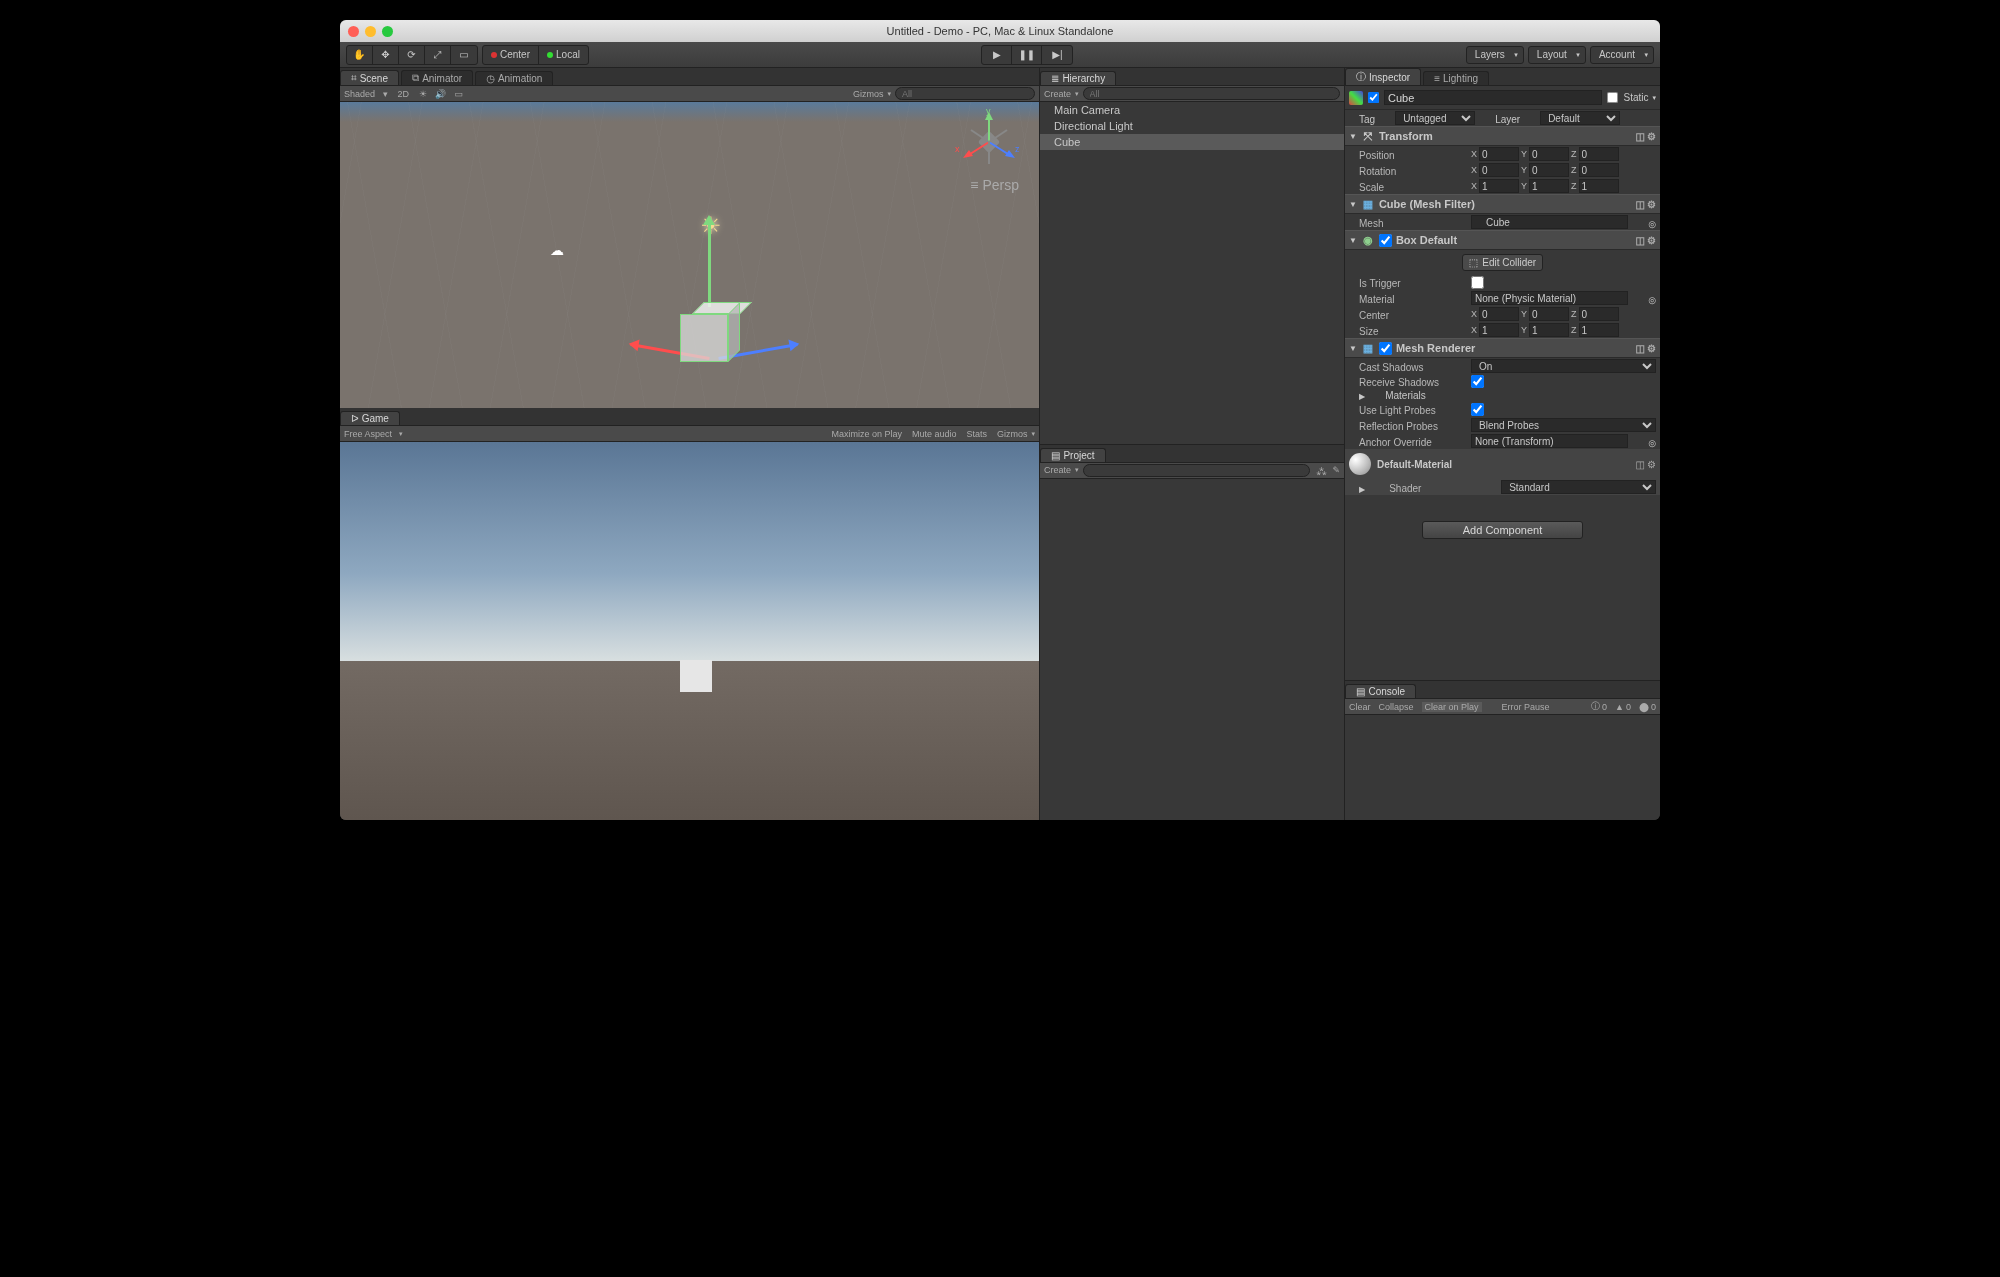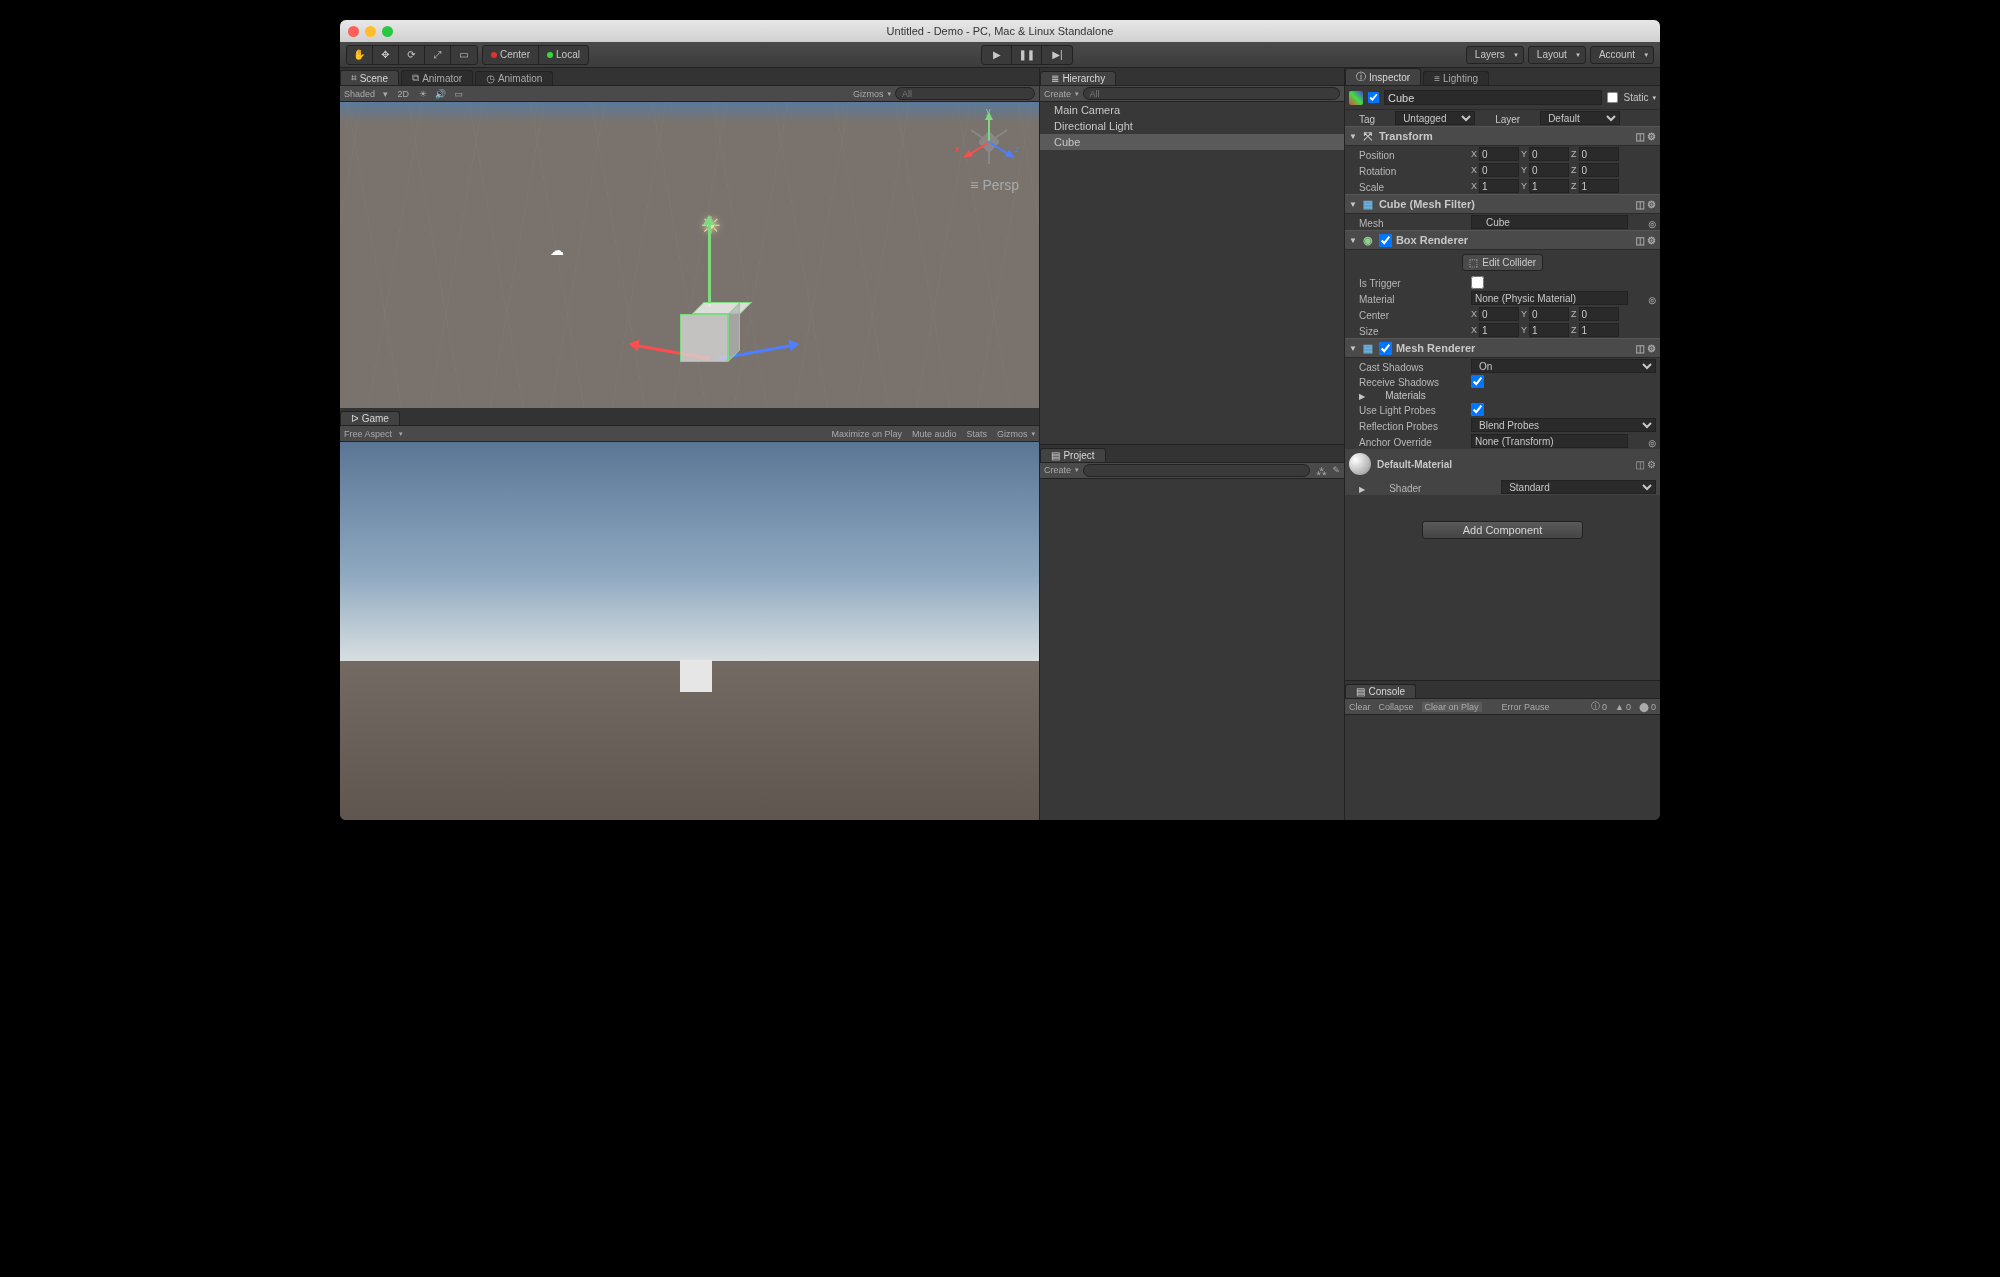--- a/index.html
+++ b/index.html
@@ -371,21 +371,21 @@
           <div class="insp-row">
               <span class="insp-label">Mesh</span>
               <input class="mini-field" style="padding-left: 14px;" value="Cube">
               <span style="font-size:9px;">◎</span>
             </div>
 
           <div class="component-hdr">
             <span class="fold">▼</span>
             <span class="icon-box" style="color:#8ed08e;">◉</span>
             <input type="checkbox" checked="" style="">
-            <span>Box Renderer</span>
+            <span>Box Default</span>
             <span class="gear-ico">
                 <span>◫</span>
                 <span>⚙</span>
               </span>
           </div>
           <div class="insp-row" style="justify-content:center;padding:4px;">
             <button style="background:#4a4a4a;border:1px solid #222;border-radius:3px;color:#ccc;font-size:10px;padding:2px 6px;display:flex;align-items:center;gap:4px;">
               <span>⬚</span>
                 <span>Edit Collider</span>
             </button>

